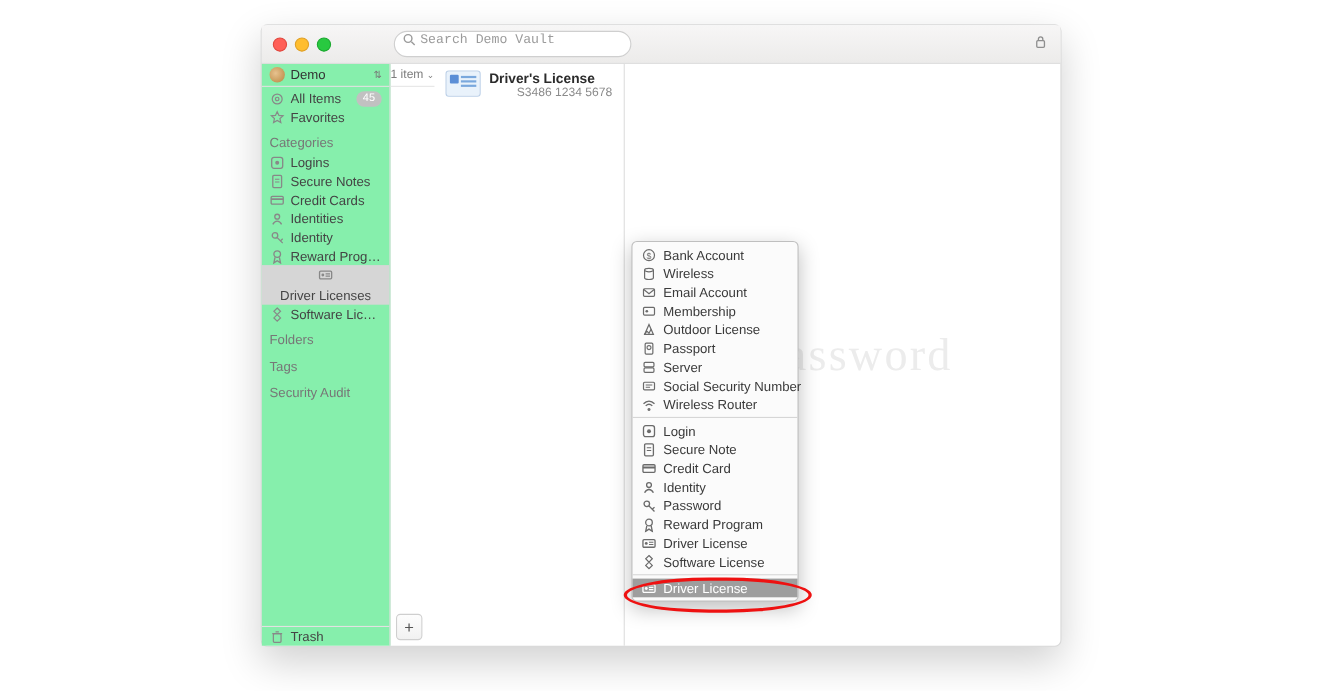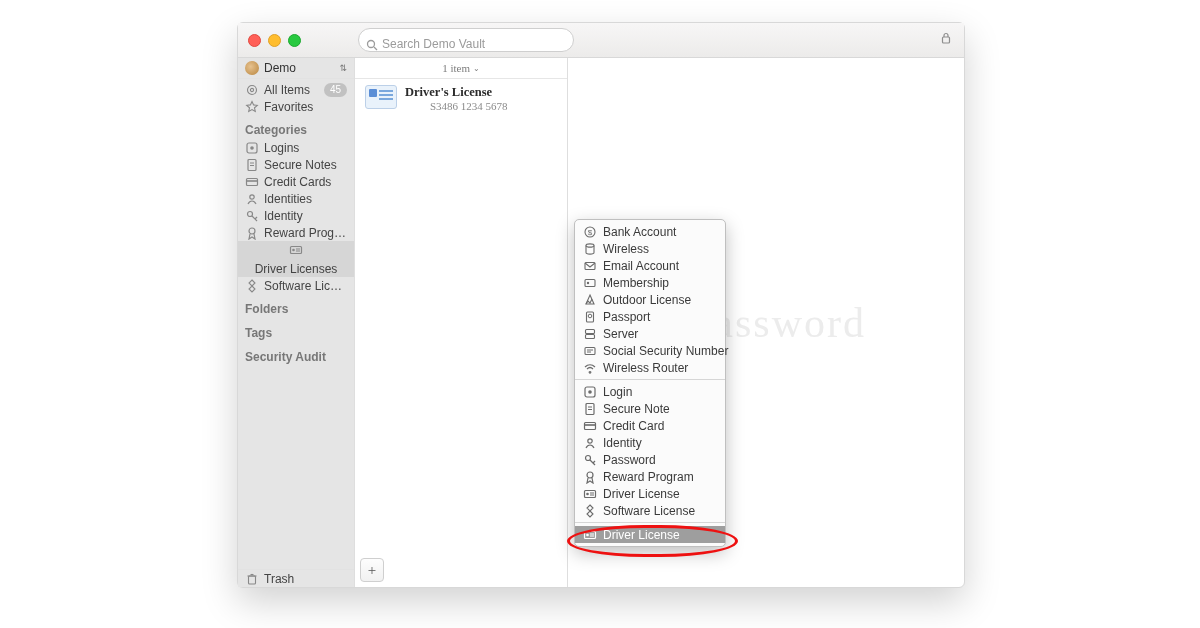--- a/index.html
+++ b/index.html
@@ -4,37 +4,37 @@
 <style>
   html,body{margin:0;padding:0;background:#fff;font-family:-apple-system,"Helvetica Neue",Arial,sans-serif;font-size:13px;color:#333;}
   .canvas{width:1200px;height:628px;position:relative;background:#fff;}
   .win{position:absolute;left:237px;top:22px;width:726px;height:564px;background:#fff;border:1px solid #d8d8d8;border-radius:6px;box-shadow:0 14px 36px rgba(0,0,0,.18);display:flex;flex-direction:column;overflow:visible;}
   .titlebar{height:34px;background:linear-gradient(#f7f6f6,#ecebea);border-bottom:1px solid #d8d8d8;display:flex;align-items:center;padding:0 10px;position:relative;}
   .traffic{display:flex;gap:7px;}
   .dot{width:11px;height:11px;border-radius:50%;}
   .dot.red{background:#ff5f57;border:1px solid #e1483f;}
   .dot.yel{background:#ffbd2e;border:1px solid #e0a127;}
   .dot.grn{background:#28c940;border:1px solid #1ba92f;}
-  .search{position:absolute;left:120px;top:5px;width:202px;height:22px;border:1px solid #cfcfcf;border-radius:12px;background:#fff;display:flex;align-items:flex-end;padding:0 6px;color:#9b9b9b;font-size:12px;}
+  .search{position:absolute;left:120px;top:5px;width:202px;height:22px;border:1px solid #cfcfcf;border-radius:12px;background:#fff;display:flex;align-items:flex-start;padding:0 6px;color:#9b9b9b;font-size:12px;font-family:Liberation Mono, monospace;}
   .search svg{margin-right:4px;flex:none;}
   .lockhdr{position:absolute;right:10px;top:8px;color:#8e8e8e;}
   .body{flex:1;display:flex;min-height:0;}
-  .sidebar{width:116px;background:#e5e5e5;border-right:1px solid #dedede;display:flex;flex-direction:column;font-size:12px;}
+  .sidebar{width:116px;background:#86efac;border-right:1px solid #dedede;display:flex;flex-direction:column;font-size:12px;}
   .vault{height:20px;border-bottom:1px solid #e2e2e2;display:flex;align-items:center;padding:0 7px;gap:5px;}
   .vault .av{width:14px;height:14px;border-radius:50%;background:radial-gradient(circle at 40% 40%,#e7c28f,#b8853e);}
   .vault .chev{margin-left:auto;color:#777;font-size:9px;}
   .sb-body{flex:1;overflow:hidden;padding-top:2px;}
   .sb-row{display:flex;align-items:center;gap:5px;padding:1.5px 7px;color:#444;cursor:default;white-space:nowrap;overflow:hidden;text-overflow:ellipsis;}
   .sb-row .ic{width:14px;height:14px;flex:none;color:#888;display:flex;align-items:center;justify-content:center;}
   .sb-row .lab{flex:1;overflow:hidden;text-overflow:ellipsis;}
   .sb-row.selected{background:#d6d6d6;flex-direction:column;}
   .badge{background:#c1c1c1;color:#fff;border-radius:8px;font-size:10px;padding:0 6px;line-height:14px;}
-  .sb-head{padding:8px 7px 2px 7px;color:#777;font-weight:700;font-size:12px;}
+  .sb-head{padding:8px 7px 2px 7px;color:#777;font-weight:400;font-size:12px;}
   .sb-foot{border-top:1px solid #e2e2e2;}
-  .midcol{width:212px;border-right:1px solid #dedede;display:flex;flex-direction:column;position:relative;font-family:Liberation Serif, serif;}
+  .midcol{width:212px;border-right:1px solid #dedede;display:flex;position:relative;}
   .mid-head{height:20px;display:flex;align-items:center;justify-content:center;font-size:11px;color:#7d7d7d;border-bottom:1px solid #e6e6e6;gap:3px;}
   .mid-list{flex:1;}
   .item{display:flex;gap:8px;padding:6px 10px;}
   .item .thumb{width:30px;height:22px;border:1px solid #bcd0e8;border-radius:3px;background:linear-gradient(#e9f2fb,#e9f2fb);position:relative;}
   .thumb::before{content:"";position:absolute;left:3px;top:3px;width:8px;height:8px;background:#5b8ed6;border-radius:1px;}
   .thumb::after{content:"";position:absolute;left:13px;top:4px;right:3px;height:2px;background:#7aa8dd;box-shadow:0 4px 0 #7aa8dd,0 8px 0 #7aa8dd;}
   .item .title{font-weight:600;font-size:12.5px;color:#2b2b2b;}
   .item .sub{font-size:11px;color:#8a8a8a;margin-left:25px;}
   .addbtn{position:absolute;left:5px;bottom:5px;width:22px;height:22px;border:1px solid #cfcfcf;border-radius:4px;background:linear-gradient(#fdfdfd,#f1f1f1);display:flex;align-items:center;justify-content:center;color:#555;font-size:15px;}
   .detail{flex:1;position:relative;}

